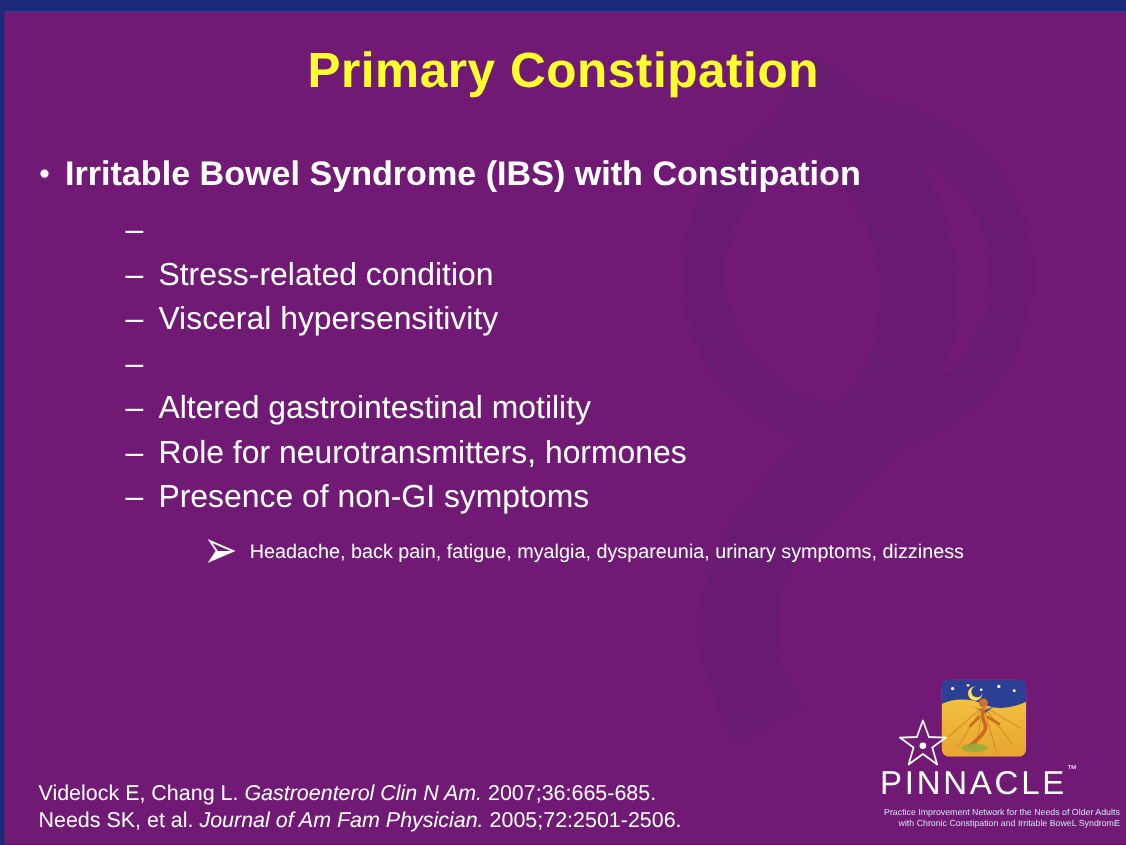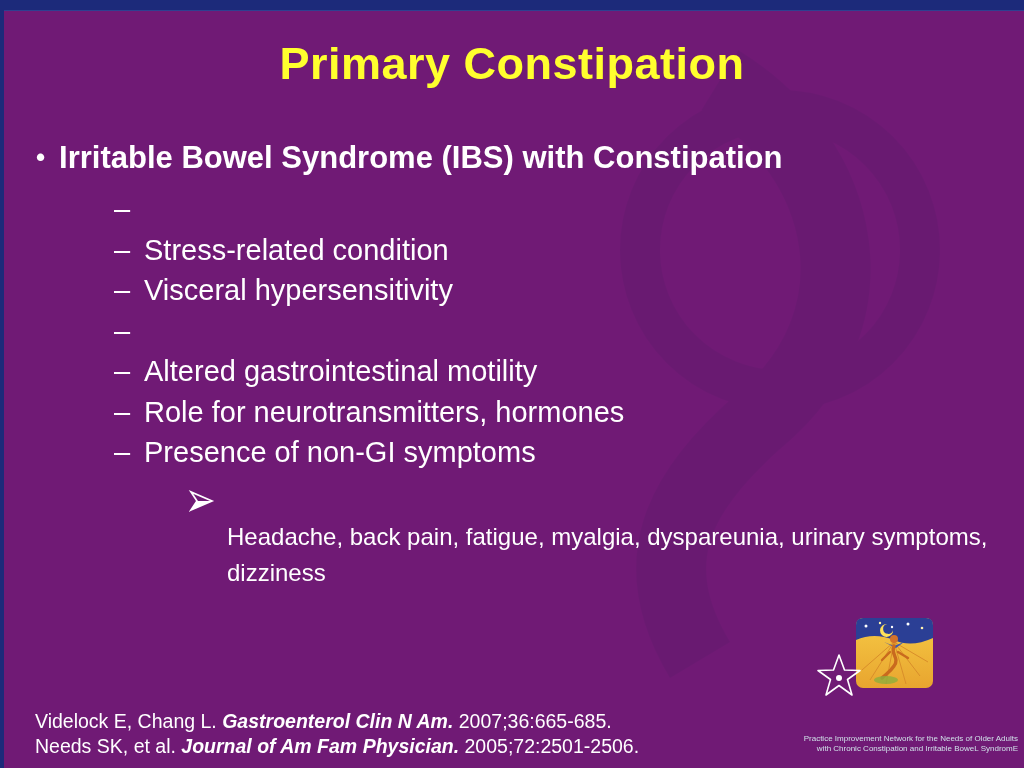--- a/index.html
+++ b/index.html
@@ -46,28 +46,28 @@
     font-size:29px;line-height:40.5px;font-weight:normal;
   }
   .sub-item .dash{width:30px;flex:0 0 auto;}
   .sub-item.first .dash{width:37px;}
   .arrow-block{
     display:flex;align-items:flex-start;
     padding-left:188px;margin-top:10px;
   }
   .arrow-block .arrow-icon{flex:0 0 auto;margin:7px 12px 0 0;}
   .arrow-block .arrow-text{
-    width:768px;font-size:24px;line-height:36px;margin-top:36px;
+    width:768px;font-size:18px;line-height:36px;
   }
   
   .citations{
     position:absolute;left:35px;bottom:10px;
     font-size:19.5px;line-height:24.5px;
   }
-  .citations .journal{font-style:italic;font-weight:bold;}
+  .citations .journal{font-style:italic;}
   
   .logo{position:absolute;right:6px;bottom:10px;width:232px;height:148px;}
   .logo-art{position:absolute;left:70px;top:8px;}
   .logo-star{position:absolute;left:28px;top:42px;}
   .wordmark{
     position:absolute;left:14px;top:86px;width:210px;
     font-size:30px;letter-spacing:2.5px;color:#fdfeff;
     white-space:nowrap;
   }
   .wordmark .tm{font-size:9px;letter-spacing:0;vertical-align:top;position:relative;top:-2px;}
@@ -171,20 +171,21 @@
       <path d="M38 28 C 34 36, 44 40, 38 48 C 34 54, 30 56, 26 60" stroke="#c96a1e" stroke-width="3.4" fill="none" stroke-linecap="round"></path>
       <path d="M34 34 L26 42 M42 34 L52 40" stroke="#c96a1e" stroke-width="2.4" stroke-linecap="round"></path>
       <ellipse cx="30" cy="62" rx="12" ry="4" fill="#8fae3c" opacity=".8"></ellipse>
     </svg>
 
     <svg class="logo-star" width="50" height="50" viewBox="0 0 50 50" aria-hidden="true">
       <path d="M25 3 L30.5 18 L46 18.5 L33.5 27.5 L38 43 L25 33.5 L12 43 L16.5 27.5 L4 18.5 L19.5 18 Z" fill="none" stroke="#ffffff" stroke-width="1.6" stroke-linejoin="round"></path>
       <circle cx="25" cy="26" r="3" fill="#ffffff"></circle>
     </svg>
 
+    <div class="wordmark"><span>P</span><span>I</span><span>NNACLE</span><span class="tm">™</span></div>
 
     <div class="tagline">
       <div>Practice Improvement Network for the Needs of Older Adults</div>
       <div>with Chronic Constipation and Irritable BoweL SyndromE</div>
     </div>
   </div>
 
 </div>
 
 </body></html>

